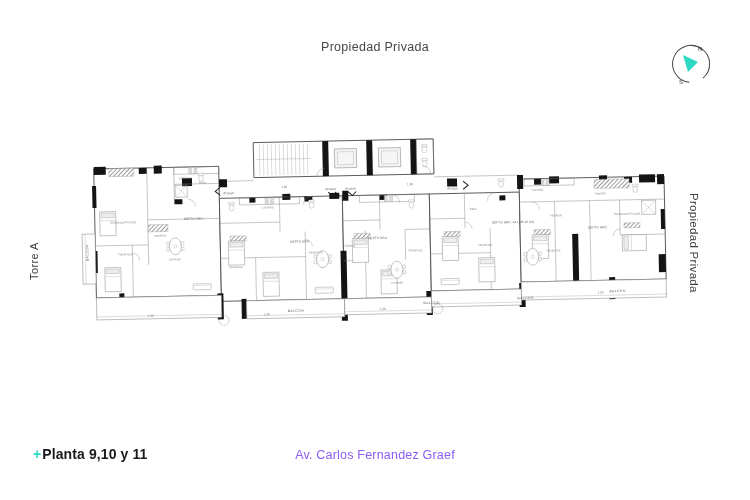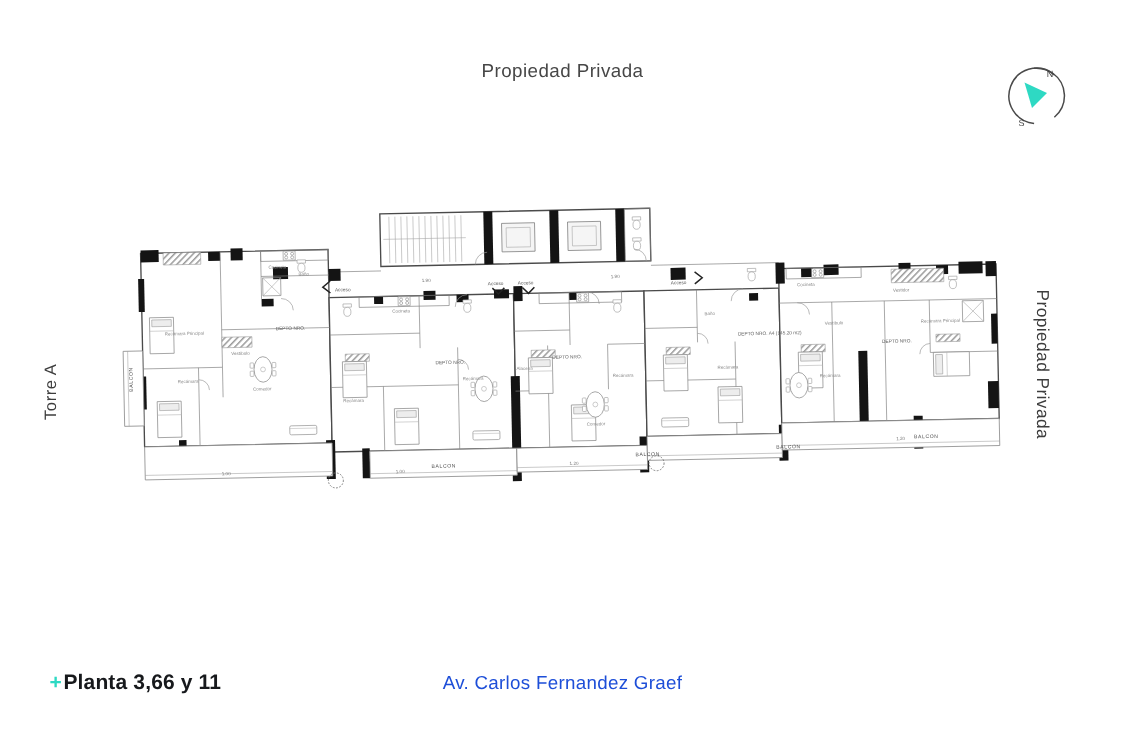--- a/index.html
+++ b/index.html
@@ -22,21 +22,21 @@
     writing-mode:vertical-rl;
     font-size:11.5px;letter-spacing:.3px;color:#3d3d3d;
   }
   .bottom-title{
     position:absolute;left:33px;top:446px;
     font-size:14px;font-weight:bold;color:#17191c;letter-spacing:.1px;
   }
   .bottom-title .plus{color:#2ed9c3;margin-right:1px;}
   .street-label{
     position:absolute;top:448px;left:0;width:100%;text-align:center;
-    font-size:12.5px;color:#1d4ed8;letter-spacing:.2px;
+    font-size:12.5px;color:#8b5cf6;letter-spacing:.2px;
   }
   .plan-wrap{position:absolute;left:80px;top:120px;width:600px;height:215px;}
   .plan-wrap svg{transform:rotate(-1.2deg);transform-origin:50% 50%;}
   
   .outl{fill:#ffffff;stroke:#4a4a4a;stroke-width:.9;}
   .part{fill:none;stroke:#808080;stroke-width:.45;}
   .lite{fill:none;stroke:#a8a8a8;stroke-width:.4;}
   .wall{fill:#141414;stroke:none;}
   .balc{fill:#ffffff;stroke:#8a8a8a;stroke-width:.55;}
   .rail{fill:none;stroke:#9a9a9a;stroke-width:.35;}
@@ -65,21 +65,21 @@
       <text class="cmp-txt" x="13" y="43" text-anchor="middle">S</text>
       <polygon points="15,14 30,21 20,31" fill="#2ed9c3"></polygon>
     </g>
   </svg>
 </div>
 
 <div class="side-label-left">Torre A</div>
 <div class="side-label-right">Propiedad Privada</div>
 
 <div class="bottom-title">
-  <span class="plus">+</span><span>Planta 3,66 y 11</span>
+  <span class="plus">+</span><span>Planta 9,10 y 11</span>
 </div>
 <div class="street-label">Av. Carlos Fernandez Graef</div>
 
 <div class="plan-wrap">
 <svg viewBox="0 0 600 215" width="600" height="215">
   <defs>
     <pattern id="h" width="3" height="3" patternUnits="userSpaceOnUse" patternTransform="rotate(45)">
       <rect width="3" height="3" fill="#fff"></rect>
       <line x1="0.5" y1="0" x2="0.5" y2="3" stroke="#9a9a9a" stroke-width="1"></line>
     </pattern>

